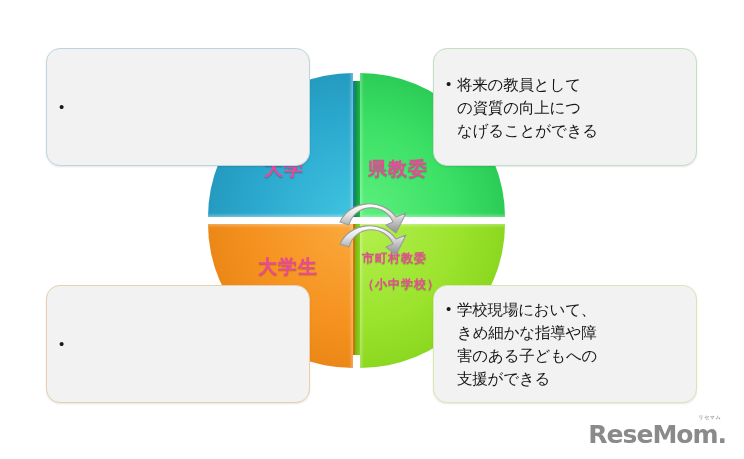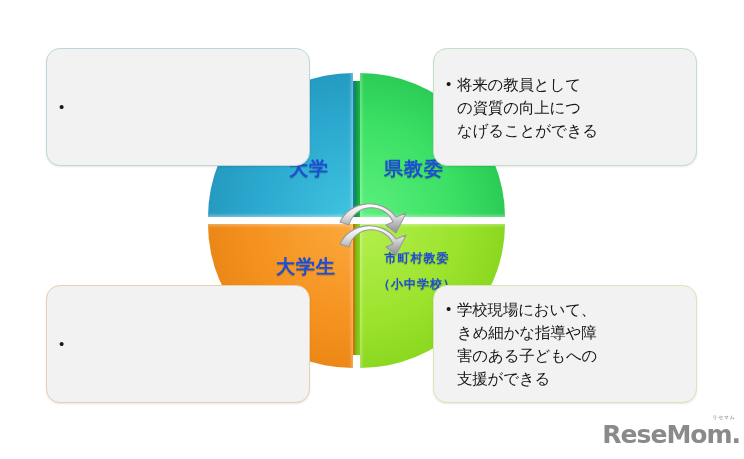--- a/index.html
+++ b/index.html
@@ -68,27 +68,26 @@
   }
   .quad {
     position: absolute;
     width: 145px;
     height: 144px;
     box-sizing: border-box;
     overflow: hidden;
   }
   .quad-label {
     position: absolute;
-    color: #1d4ed8;
+    color: #ec4899;
     font-size: 19px;
     font-weight: bold;
     letter-spacing: 1px;
     text-shadow: 0 1px 1px rgba(0,0,0,0.25);
     white-space: pre-line;
-    text-align: center;
     line-height: 24px;
     z-index: 5;
   }
 
   #quad-tl {
     left: 0; top: 0;
     border-top-left-radius: 145px 144px;
     background:
       radial-gradient(circle at 100% 100%, #3fc4e0 0%, #2ba8ce 48%, #1d89ae 100%);
     box-shadow: inset -2px -2px 3px rgba(255,255,255,0.35);
@@ -137,21 +136,21 @@
     left: 320px;
     top: 182px;
     width: 108px;
     height: 108px;
     z-index: 7;
   }
 
   
   #watermark {
     position: absolute;
-    right: 4px;
+    right: 18px;
     bottom: 12px;
     z-index: 8;
     text-align: center;
     user-select: none;
   }
   #wm-wrap {
     position: relative;
     display: inline-block;
     font-family: "DejaVu Sans", sans-serif;
     font-weight: bold;

